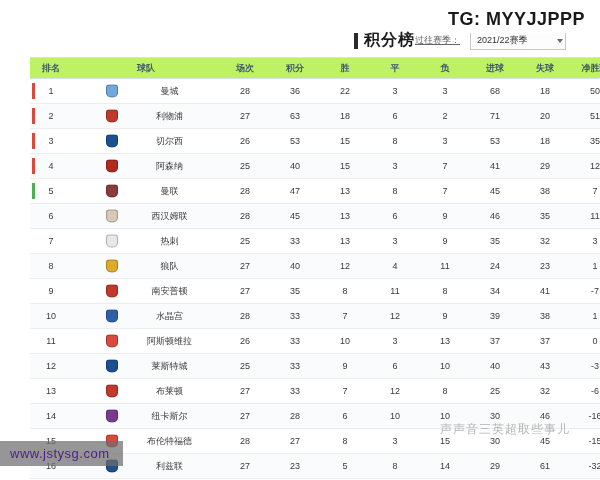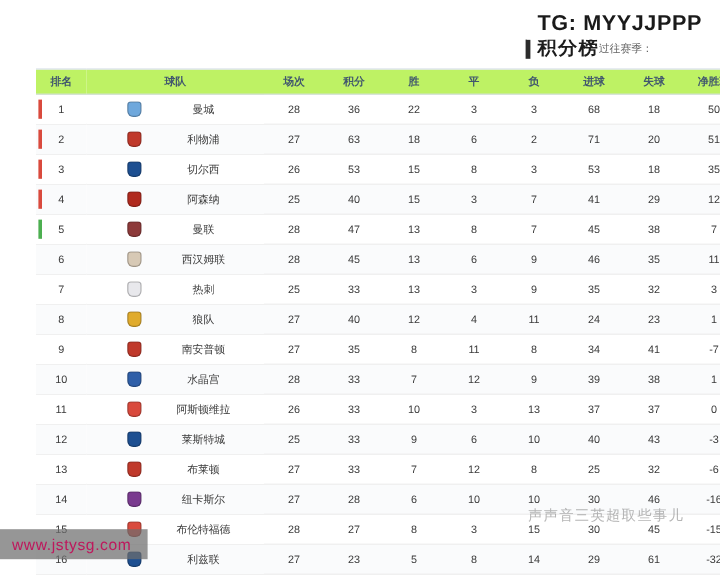--- a/index.html
+++ b/index.html
@@ -60,23 +60,24 @@
     color: #1c1c1c;
     letter-spacing: 1px;
   }
   .season-wrap {
     display: flex;
     align-items: center;
     font-size: 9px;
     color: #555;
   }
   .season-label {
-    margin-right: 22px;
+    margin-right: 10px;
     font-size: 9px;
     color: #666;
+    text-decoration: underline;
   }
   .season-select {
     border: 1px solid #c8c8c8;
     background: #fdfdfd;
     font-size: 9px;
     color: #333;
     padding: 2px 2px 2px 6px;
     display: flex;
     align-items: center;
     min-width: 86px;
@@ -156,21 +157,21 @@
     box-sizing: border-box;
   }
   .team-name { margin-left: 26px; display: inline-block; }
 
   
   .wm-url {
     position: absolute;
     left: 0;
     bottom: 14px;
     background: rgba(110,110,110,0.72);
-    color: #be185d;
+    color: #4c1d95;
     font-size: 13px;
     padding: 5px 14px 5px 10px;
     letter-spacing: 0.5px;
     z-index: 30;
   }
   .wm-cn {
     position: absolute;
     right: 30px;
     bottom: 42px;
     color: rgba(120,120,120,0.55);
@@ -187,20 +188,24 @@
 
 <div class="page">
 
   <div class="head">
     <div class="title-wrap">
       <span class="title-bar"></span>
       <span class="title-text">积分榜</span>
     </div>
     <div class="season-wrap">
       <span class="season-label">过往赛季：</span>
+      <span class="season-select">
+        <span class="sel-val">2021/22赛季</span>
+        <span class="caret"></span>
+      </span>
     </div>
   </div>
 
   <table class="standings">
     <colgroup>
       <col class="c-rank">
         <col class="c-team">
       <col class="c-num">
         <col class="c-num">
         <col class="c-num">

